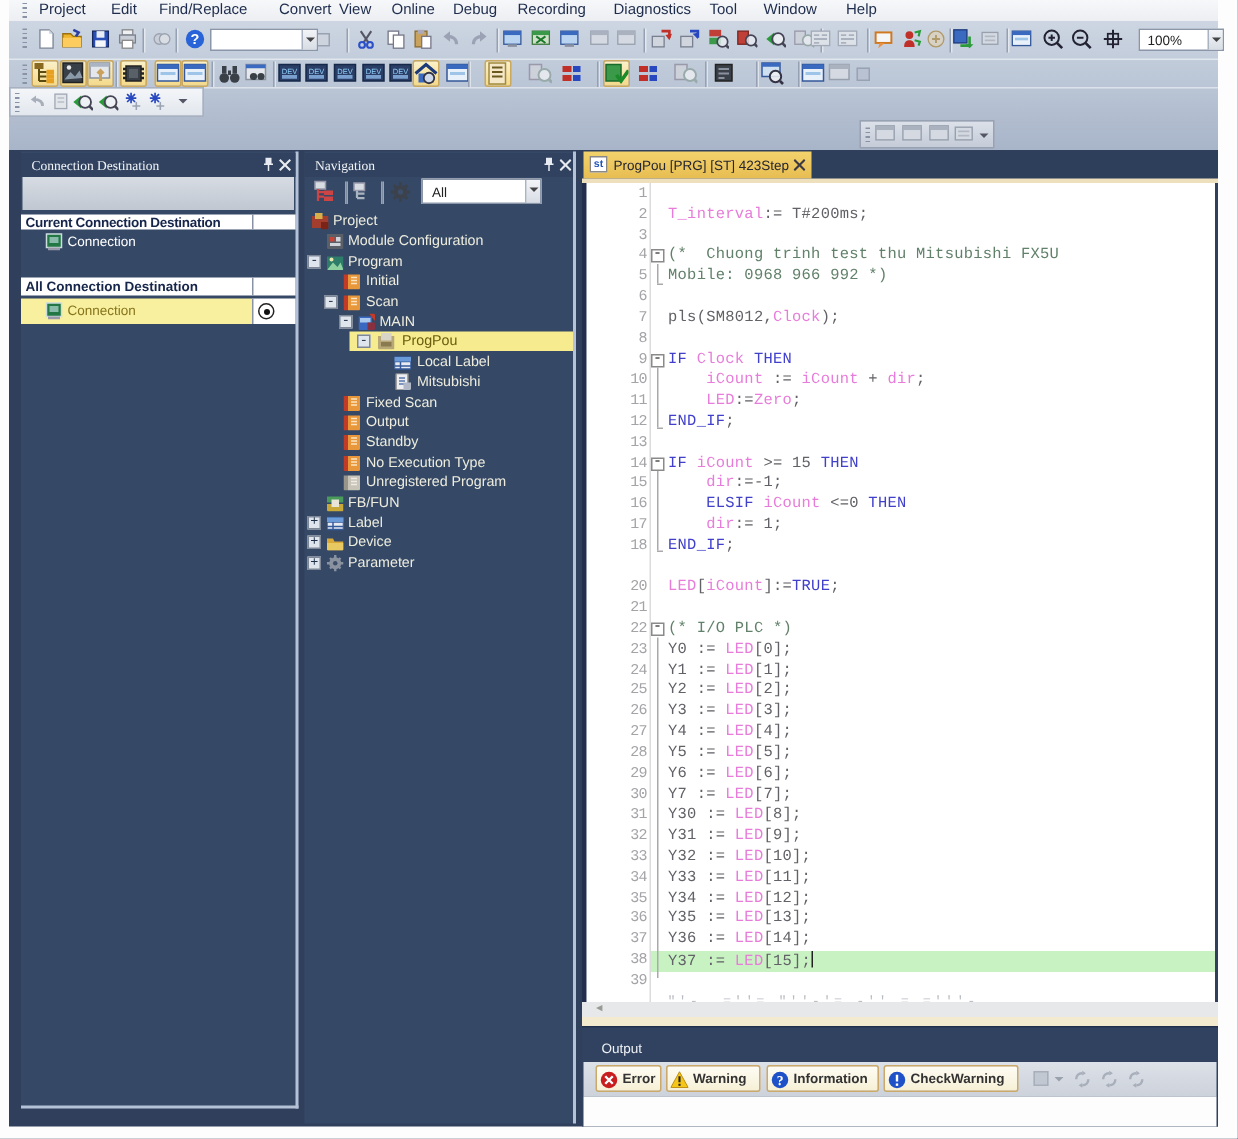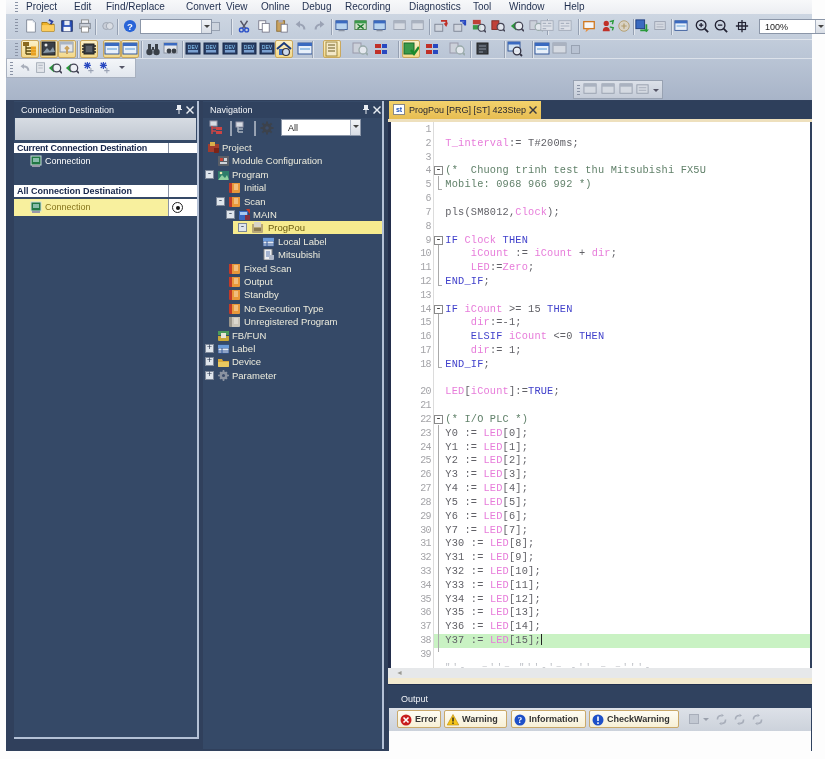--- a/index.html
+++ b/index.html
@@ -8,21 +8,21 @@
 #tbzone { position:absolute; left:6px; top:14px; width:806px; height:86px; background:linear-gradient(#cdd6e2 0%, #bcc7d7 45%, #a8b4c8 100%); }
 .grip { position:absolute; width:3px; background:repeating-linear-gradient(#8a93a5 0 1px, transparent 1px 3px); }
 .vsep { position:absolute; width:1px; background:#95a0b2; box-shadow:1px 0 0 rgba(255,255,255,.5); }
 #tb3 { position:absolute; left:0; top:44px; width:130px; height:20px; background:linear-gradient(#f4f6f9,#e2e7ee); border:1px solid #a8b1c0; }
 #floattb { position:absolute; left:567px; top:66px; width:90px; height:19px; background:linear-gradient(#dce1e9,#c5ccd8); border:1px solid #98a2b2; }
 .combo { position:absolute; background:#fff; border:1px solid #8b96a8; font-size:9px; color:#222; }
 .combo .arr { position:absolute; right:0px; top:0px; bottom:0px; width:10px; background:linear-gradient(#f2f4f7,#d8dde5); border-left:1px solid #aab3c2; }
 .combo .arr:after { content:""; position:absolute; left:2px; top:5px; border:3px solid transparent; border-top-color:#444; }
 #dock { position:absolute; left:6px; top:100px; width:806px; height:651px; background:#30405c; }
 .ptitle { position:absolute; left:0; right:0; top:1px; height:16px; background:#30425f; color:#f2f4f8; font-size:9px; }
-.ptitle .t { position:absolute; left:7px; top:3px; }
+.ptitle .t { position:absolute; left:7px; top:3px;font-family:Liberation Serif, serif; }
 #conn { position:absolute; left:8px; top:1px; width:185px; height:638px; background:#354967; border-bottom:2px solid #b4c1d6; border-right:2px solid #b4c1d6; }
 #connbar { position:absolute; left:1px; top:17px; width:181px; height:22px; background:linear-gradient(#d7dce3,#c0c7d1); }
 #nav { position:absolute; left:197px; top:1px; width:181px; height:648px; background:#354967; border-right:2px solid #b4c1d6; }
 #navtree { position:absolute; left:0; top:40px; width:179px; bottom:0; font-size:9.5px; color:#edecdd; }
 .trow { position:absolute; height:13px; line-height:13px; white-space:nowrap; }
 .texp { position:absolute; top:2px; width:9px; height:9px; background:#dfe5ec; border:1px solid #7d8798; color:#1f2e48; font-size:9px; line-height:7px; text-align:center; font-family:"Liberation Mono",monospace; }
 .tico { position:absolute; top:1px; width:11px; height:11px; border-radius:1px; }
 #edit { position:absolute; left:379px; top:1px; width:498px; height:650px; }
 #tab { position:absolute; left:4px; top:0px; width:152px; height:18px; background:linear-gradient(#f3d26c,#e7bd52); color:#262630; font-size:9px; }
 #tabline { position:absolute; left:3px; top:18px; width:424px; height:3px; background:#eee0bd; }
@@ -221,21 +221,21 @@
         <path d="M4.5 7h5" stroke="#223" stroke-width="1.5"></path>
         <path d="M11 11l4 4" stroke="#223" stroke-width="2"></path>
       </svg>
 <svg style="position:absolute;left:729px;top:5px" width="14" height="14" viewBox="0 0 16 16">
         <path d="M8 1v14M1 8h14" stroke="#223" stroke-width="1.5"></path>
         <rect x="4" y="4" width="8" height="8" fill="none" stroke="#223" stroke-width="1.3"></rect>
       </svg>
 <div class="combo" style="left:134px; top:5px; width:72px; height:15px">
         <div class="arr"></div>
       </div>
-<div class="combo" style="left:753px; top:5px; width:67px; height:15px; padding:2px 0 0 5px">100%<div class="arr"></div></div>
+<div class="combo" style="left:753px; top:5px; width:57px; height:15px; padding:2px 0 0 5px">100%<div class="arr"></div></div>
 <div style="position:absolute;left:15px;top:26px;width:18px;height:18px;background:linear-gradient(#fbf0c8,#f3d98a); border:1px solid #caa85e; border-radius:2px;"></div>
 <svg style="position:absolute;left:16px;top:27px" width="16" height="16" viewBox="0 0 16 16">
         <rect x="1" y="1" width="6" height="4" fill="#8a6a20"></rect>
         <path d="M4 5v8M4 7h5M4 10h5M4 13h5" stroke="#5a4a10" stroke-width="1.3" fill="none"></path>
         <rect x="9" y="5.5" width="5" height="3" fill="#e8a020"></rect>
         <rect x="9" y="8.5" width="5" height="3" fill="#e8a020"></rect>
         <rect x="9" y="11.5" width="5" height="3" fill="#e8a020"></rect>
       </svg>
 <div style="position:absolute;left:34px;top:26px;width:18px;height:18px;background:linear-gradient(#fbf0c8,#f3d98a); border:1px solid #caa85e; border-radius:2px;"></div>
 <svg style="position:absolute;left:35px;top:27px" width="16" height="16" viewBox="0 0 16 16">

